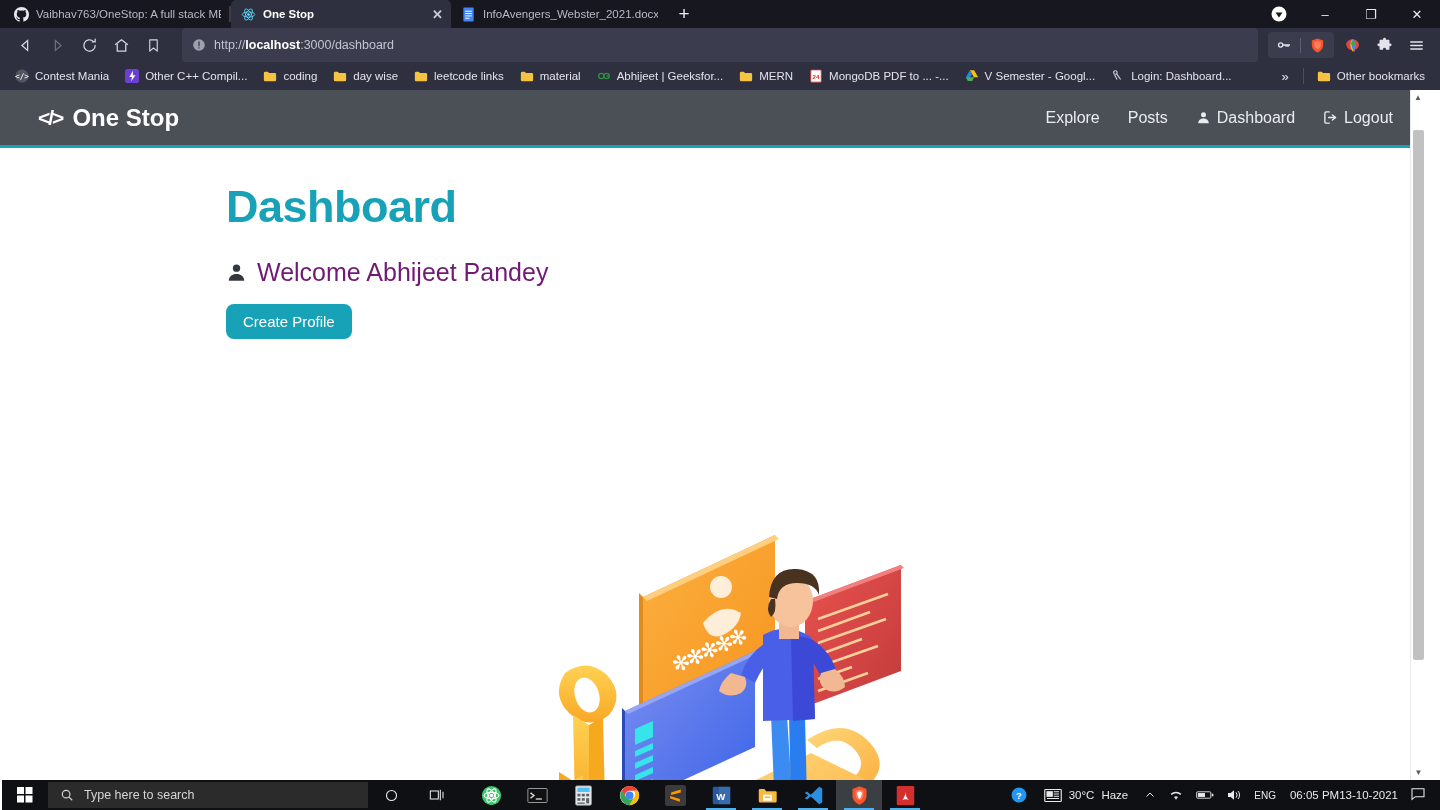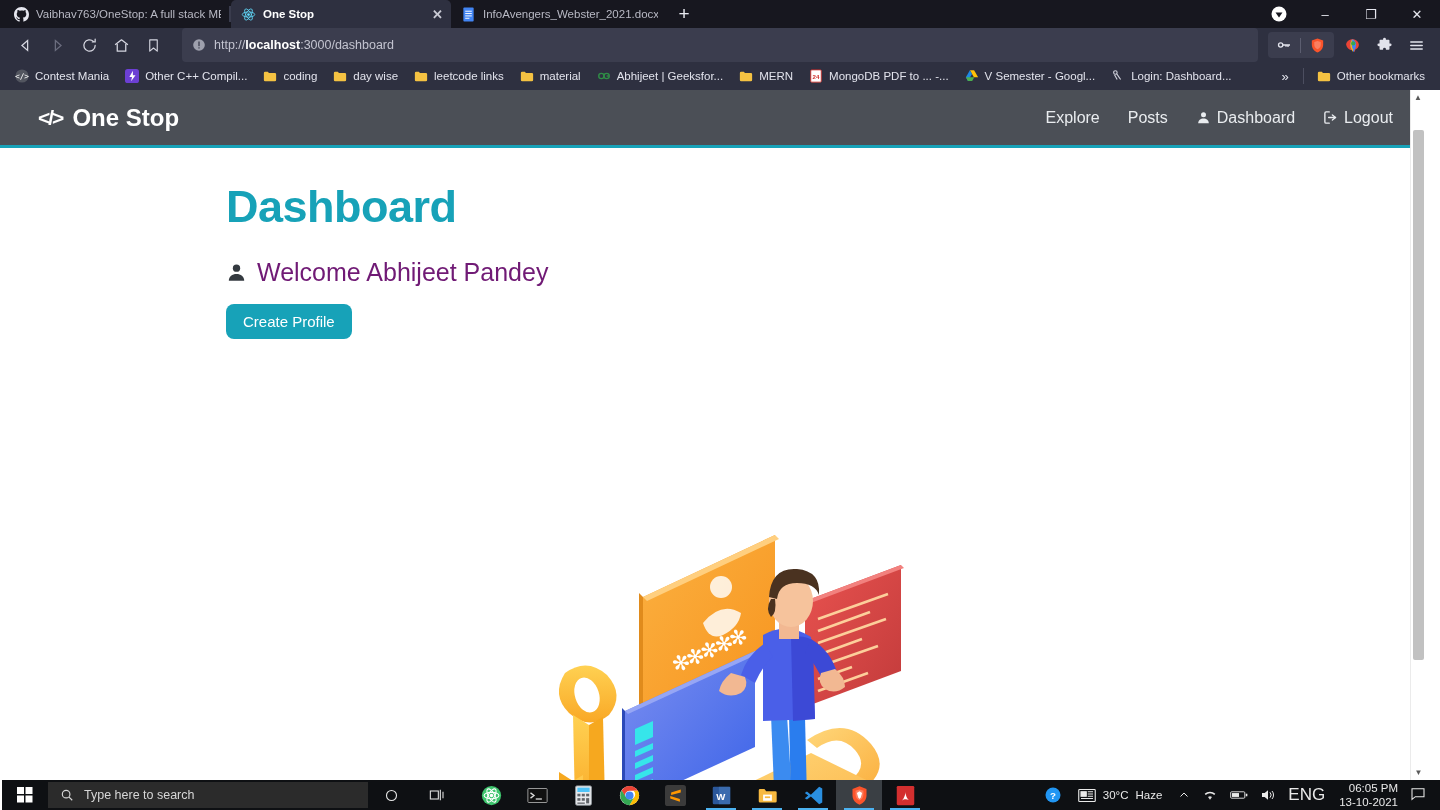--- a/index.html
+++ b/index.html
@@ -181,21 +181,21 @@
     height: 2px; background: #4cb2f0;
   }
   .tb-app.active { background: #3a3f44; }
   .tb-tray {
     margin-left: auto; display: flex; align-items: center; gap: 0;
     color: #e9e9e9; font-size: 11.5px; padding-right: 6px;
   }
   .tb-weather { display: flex; align-items: center; gap: 7px; padding: 0 10px; }
   .tb-tray-icon { padding: 0 6px; display:flex; align-items:center; }
   .tb-clock {
-    display: flex; flex-direction: column; align-items: flex-end;
+    display: flex; flex-direction: row; align-items: flex-end;
     line-height: 1.25; padding: 0 8px; font-size: 11.5px;
   }
   .tb-notify { padding: 0 10px 0 4px; }
 </style>
 </head>
 <body>
 
 <div class="browser">
 
   <div class="tabstrip">
@@ -735,21 +735,21 @@
           <rect x="24.5" y="5" width="2.5" height="4" fill="#e9e9e9" stroke="none"></rect>
         </svg>
     </div>
     <div class="tb-tray-icon">
       <svg width="16" height="14" viewBox="0 0 24 20" fill="#e9e9e9">
           <path d="M3 7h4l5-4v14l-5-4H3z"></path>
           <path d="M15 6a6 6 0 0 1 0 8" fill="none" stroke="#e9e9e9" stroke-width="1.5"></path>
           <path d="M18 4a9 9 0 0 1 0 12" fill="none" stroke="#e9e9e9" stroke-width="1.5"></path>
         </svg>
     </div>
-    <div class="tb-tray-icon" style="font-size:17px">ENG</div>
+    <div class="tb-tray-icon" style="font-size:10px">ENG</div>
     <div class="tb-clock">
       <span>06:05 PM</span>
       <span>13-10-2021</span>
     </div>
     <div class="tb-notify">
       <svg width="16" height="16" viewBox="0 0 24 24" fill="none" stroke="#e9e9e9" stroke-width="1.6">
           <path d="M3 4h18v12H8l-5 4z"></path>
         </svg>
     </div>
   </div>

